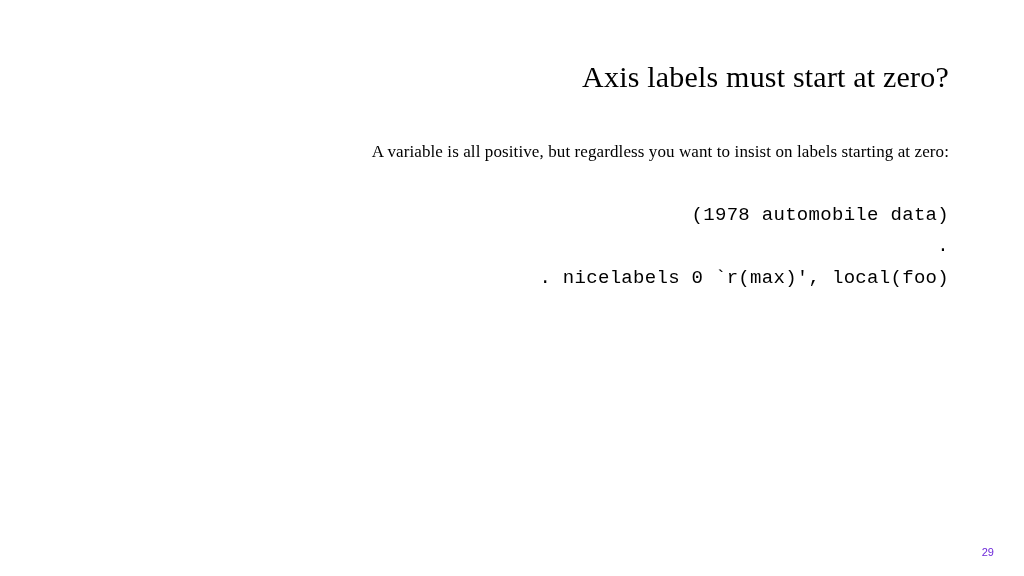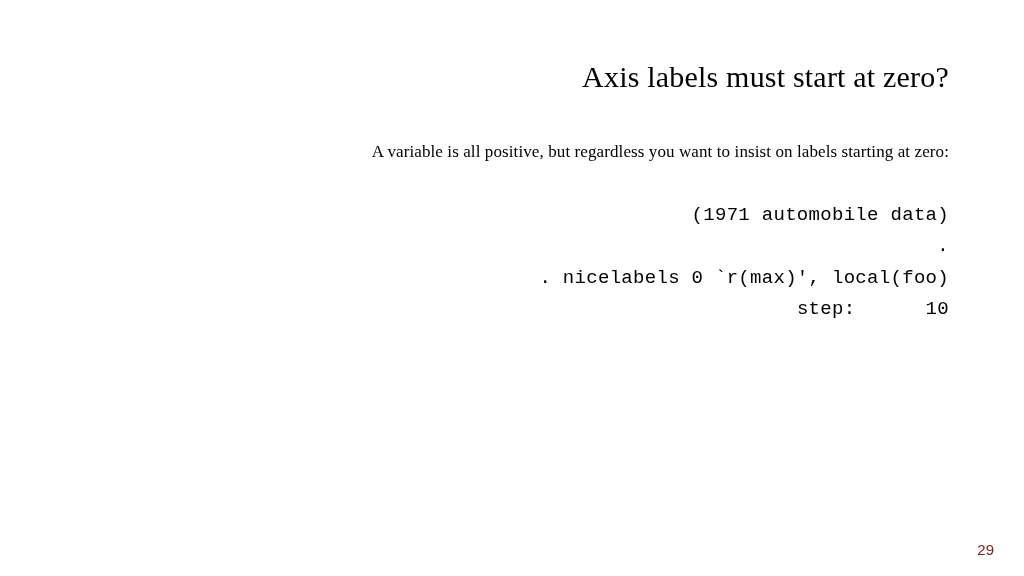--- a/index.html
+++ b/index.html
@@ -35,32 +35,31 @@
       letter-spacing: 0.3px;
     }
     .code-line {
       white-space: pre;
     }
     .page-number {
       position: absolute;
       bottom: 18px;
       right: 30px;
       font-family: Arial, sans-serif;
-      font-size: 15px;
-      color: #7f1d1d;
+      font-size: 11px;
+      color: #6d28d9;
     }
   </style>
 </head>
 <body>
 
 <h1 class="title">Axis labels must start at zero?</h1>
 
 <p class="body-text">A variable is all positive, but regardless you want to insist on labels starting at zero:</p>
 
 <div class="code-block">
-  <div class="code-line">(1971 automobile data)</div>
+  <div class="code-line">(1978 automobile data)</div>
   <div class="code-line"></div>
   <div class="code-line">.</div>
   <div class="code-line">. nicelabels 0 `r(max)', local(foo)</div>
-  <div class="code-line">step:      10</div>
 </div>
 
 <div class="page-number">29</div>
 
 </body></html>

